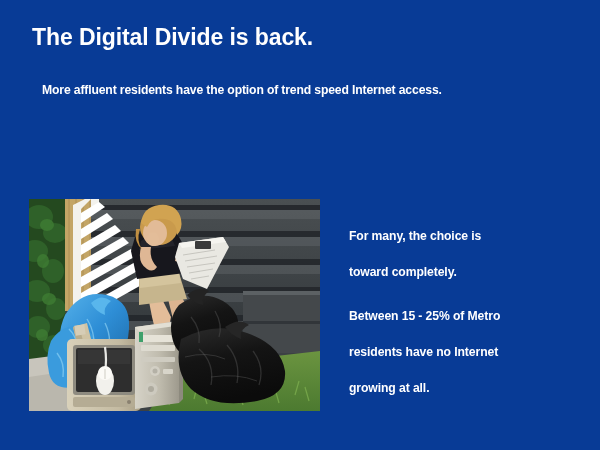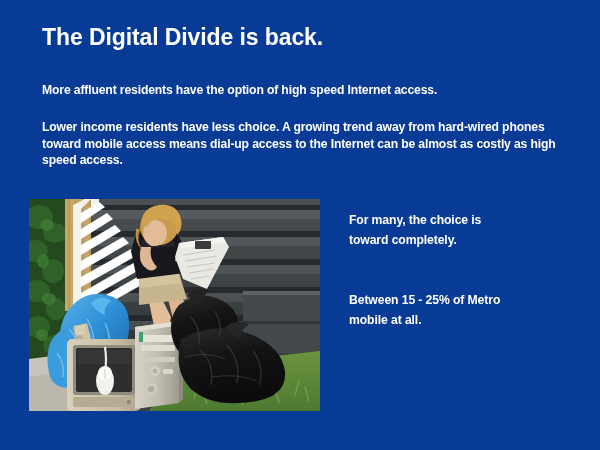--- a/index.html
+++ b/index.html
@@ -18,21 +18,21 @@
     position: relative;
     width: 600px;
     height: 450px;
     background: #083b96;
     overflow: hidden;
   }
 
   
   .slide-title {
     position: absolute;
-    left: 42px;
+    left: 32px;
     top: 24px;
     font-size: 23px;
     font-weight: bold;
     color: #ffffff;
     letter-spacing: -0.1px;
     white-space: nowrap;
   }
 
   
   .body-block {
@@ -53,53 +53,53 @@
     left: 349px;
     color: #ffffff;
     font-size: 12.2px;
     font-weight: bold;
     line-height: 20px;
     letter-spacing: -0.1px;
     width: 240px;
   }
   #side-1 { top: 210px; }
   #side-2 { top: 290px; }
-  .side-block .ln { display: block; white-space: nowrap; }
+  .side-block .ln { display: block; white-space: nowrap; margin-top: 16px; }
 
   
   .photo {
     position: absolute;
     left: 29px;
     top: 199px;
     width: 291px;
     height: 212px;
     overflow: hidden;
     background: #4a5a46;
   }
   .photo svg { display: block; width: 291px; height: 212px; }
 </style>
 </head>
 <body>
 
 <div class="slide">
 
   <div class="slide-title">The Digital Divide is back.</div>
 
-  <div class="body-block" id="para-1">More affluent residents have the option of high speed Internet access.</div>
-
-  <div class="body-block" id="para-2">Lower income residents have less choice. A growing trend away from hard-wired phones toward mobile access means dial-up access to the Internet can be almost as costly as high speed access.</div>
+  <div class="body-block" id="para-1">More affluent residents have the option of trend speed Internet access.</div>
+
 
   <div class="side-block" id="side-1">
     <span class="ln">For many, the choice is</span>
     <span class="ln">toward completely.</span>
   </div>
 
   <div class="side-block" id="side-2">
     <span class="ln">Between 15 - 25% of Metro</span>
-    <span class="ln">mobile at all.</span>
+    <span class="ln">residents have no Internet</span>
+    <span class="ln">growing at all.</span>
   </div>
 
   <div class="photo">
     <svg viewBox="0 0 291 212" preserveAspectRatio="none" aria-hidden="true">
       <defs>
         <linearGradient id="stepG" x1="0" y1="0" x2="0" y2="1">
           <stop offset="0" stop-color="#4a4f52"></stop>
           <stop offset="1" stop-color="#32373a"></stop>
         </linearGradient>
         <linearGradient id="bagBlue" x1="0" y1="0" x2="1" y2="1">

